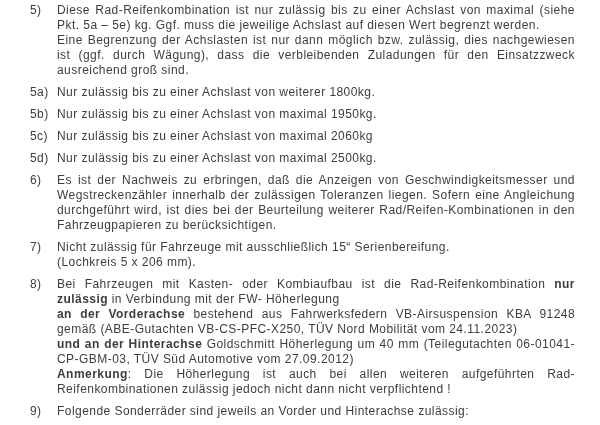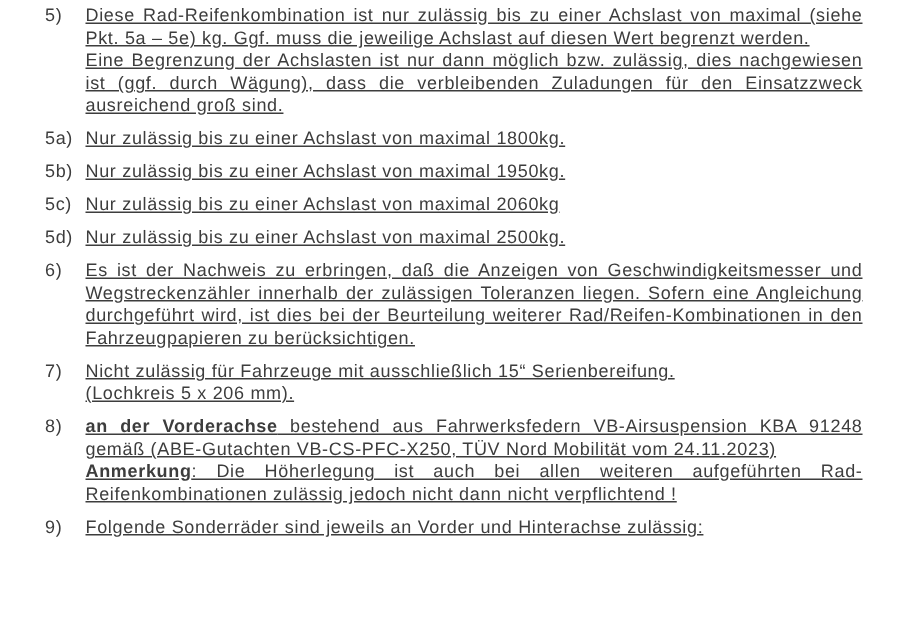--- a/index.html
+++ b/index.html
@@ -29,21 +29,20 @@
     margin-bottom: 7px;
   }
   .num {
     flex: 0 0 27px;
     width: 27px;
   }
   .content {
     flex: 1 1 auto;
     min-width: 0;
     text-align: justify;
-    text-decoration: underline;
   }
   .content p {
     margin: 0;
     padding: 0;
   }
   .content .b {
     font-weight: bold;
   }
 </style>
 </head>
@@ -54,21 +53,21 @@
       <div class="item">
         <div class="num">5)</div>
         <div class="content">
           <p><span>Diese Rad-Reifenkombination ist nur zulässig bis zu einer Achslast von maximal (siehe Pkt. 5a – 5e) kg. Ggf. muss die jeweilige Achslast auf diesen Wert begrenzt werden.</span></p>
           <p><span>Eine Begrenzung der Achslasten ist nur dann möglich bzw. zulässig, dies nachgewiesen ist (ggf. durch Wägung), dass die verbleibenden Zuladungen für den Einsatzzweck ausreichend groß sind.</span></p>
         </div>
       </div>
       <div class="item">
         <div class="num">5a)</div>
         <div class="content">
-          <p><span>Nur zulässig bis zu einer Achslast von maximal 1800kg.</span></p>
+          <p><span>Nur zulässig bis zu einer Achslast von weiterer 1800kg.</span></p>
         </div>
       </div>
       <div class="item">
         <div class="num">5b)</div>
         <div class="content">
           <p><span>Nur zulässig bis zu einer Achslast von maximal 1950kg.</span></p>
         </div>
       </div>
       <div class="item">
         <div class="num">5c)</div>
@@ -91,21 +90,23 @@
       <div class="item">
         <div class="num">7)</div>
         <div class="content">
           <p><span>Nicht zulässig für Fahrzeuge mit ausschließlich 15“ Serienbereifung.</span></p>
           <p><span>(Lochkreis 5 x 206 mm).</span></p>
         </div>
       </div>
       <div class="item">
         <div class="num">8)</div>
         <div class="content">
+          <p><span>Bei Fahrzeugen mit Kasten- oder Kombiaufbau ist die Rad-Reifenkombination </span><span class="b">nur zulässig</span><span> in Verbindung mit der FW- Höherlegung</span></p>
           <p><span class="b">an der Vorderachse</span><span> bestehend aus Fahrwerksfedern VB-Airsuspension KBA 91248 gemäß (ABE-Gutachten VB-CS-PFC-X250, TÜV Nord Mobilität vom 24.11.2023)</span></p>
+          <p><span class="b">und an der Hinterachse</span><span> Goldschmitt Höherlegung um 40 mm (Teilegutachten 06-01041-CP-GBM-03, TÜV Süd Automotive vom 27.09.2012)</span></p>
           <p><span class="b">Anmerkung</span><span>: Die Höherlegung ist auch bei allen weiteren aufgeführten Rad-Reifenkombinationen zulässig jedoch nicht dann nicht verpflichtend !</span></p>
         </div>
       </div>
       <div class="item">
         <div class="num">9)</div>
         <div class="content">
           <p><span>Folgende Sonderräder sind jeweils an Vorder und Hinterachse zulässig:</span></p>
         </div>
       </div>
     </div>

